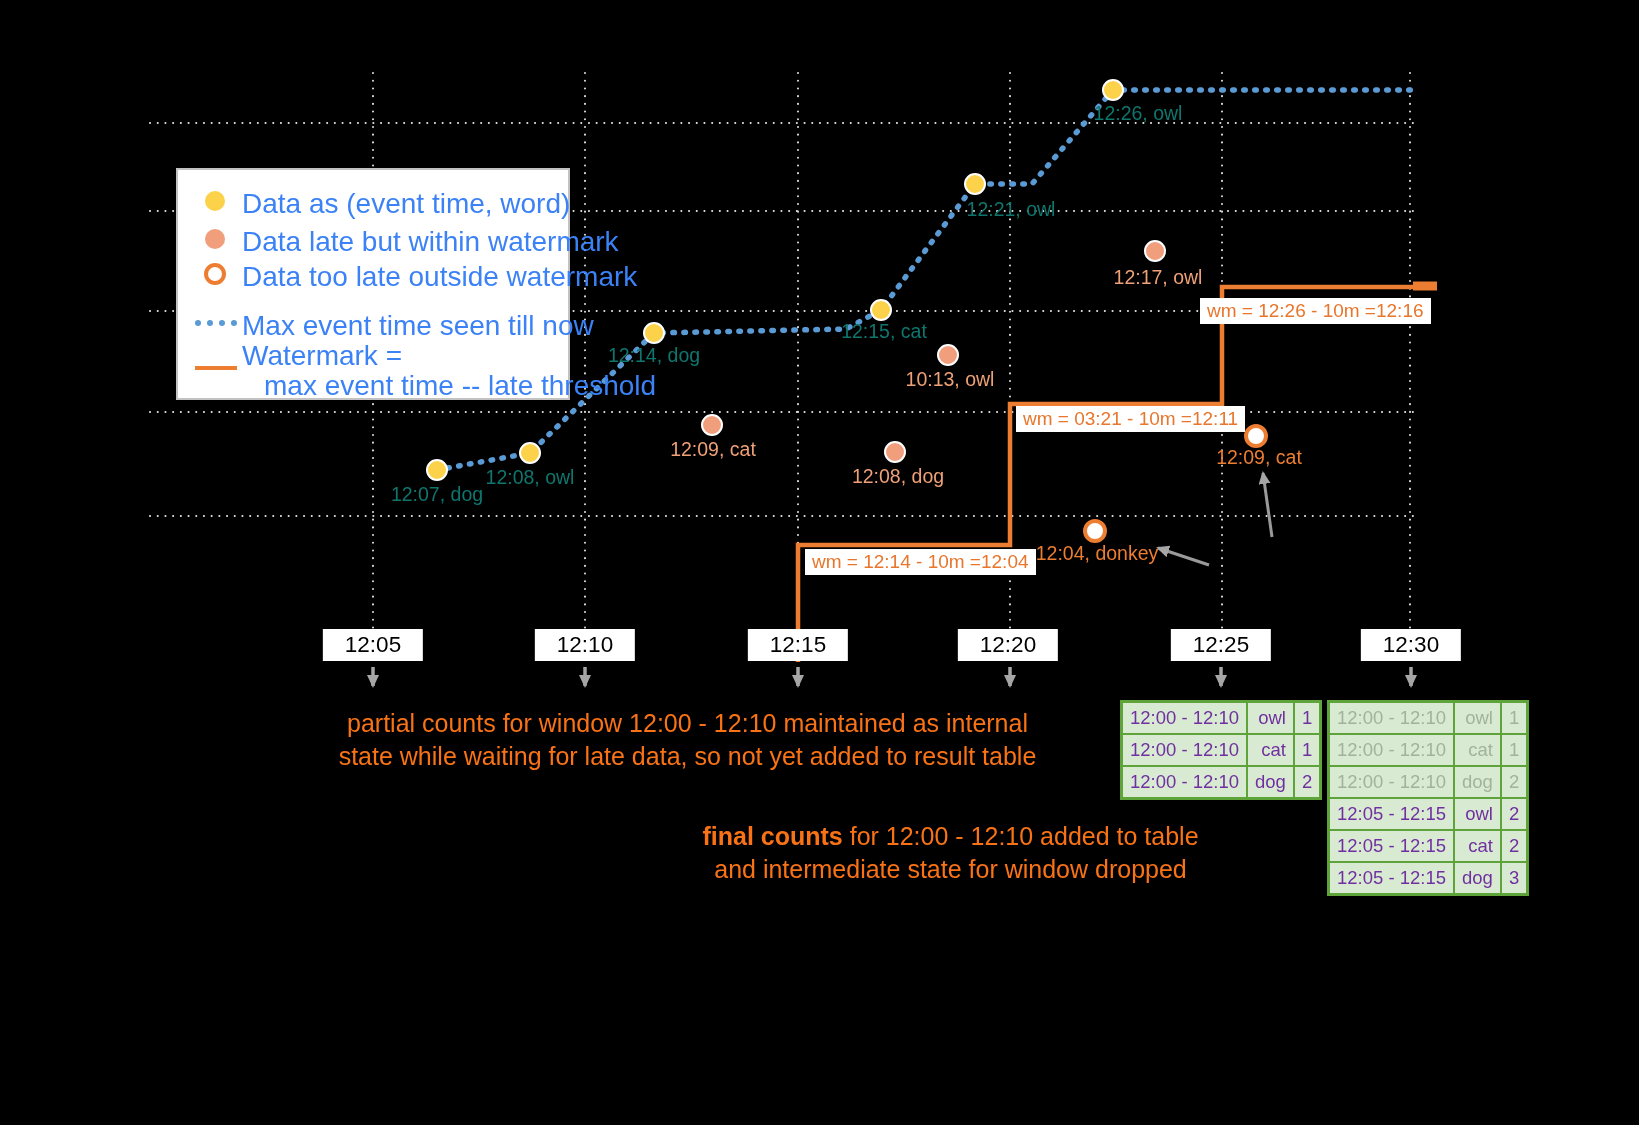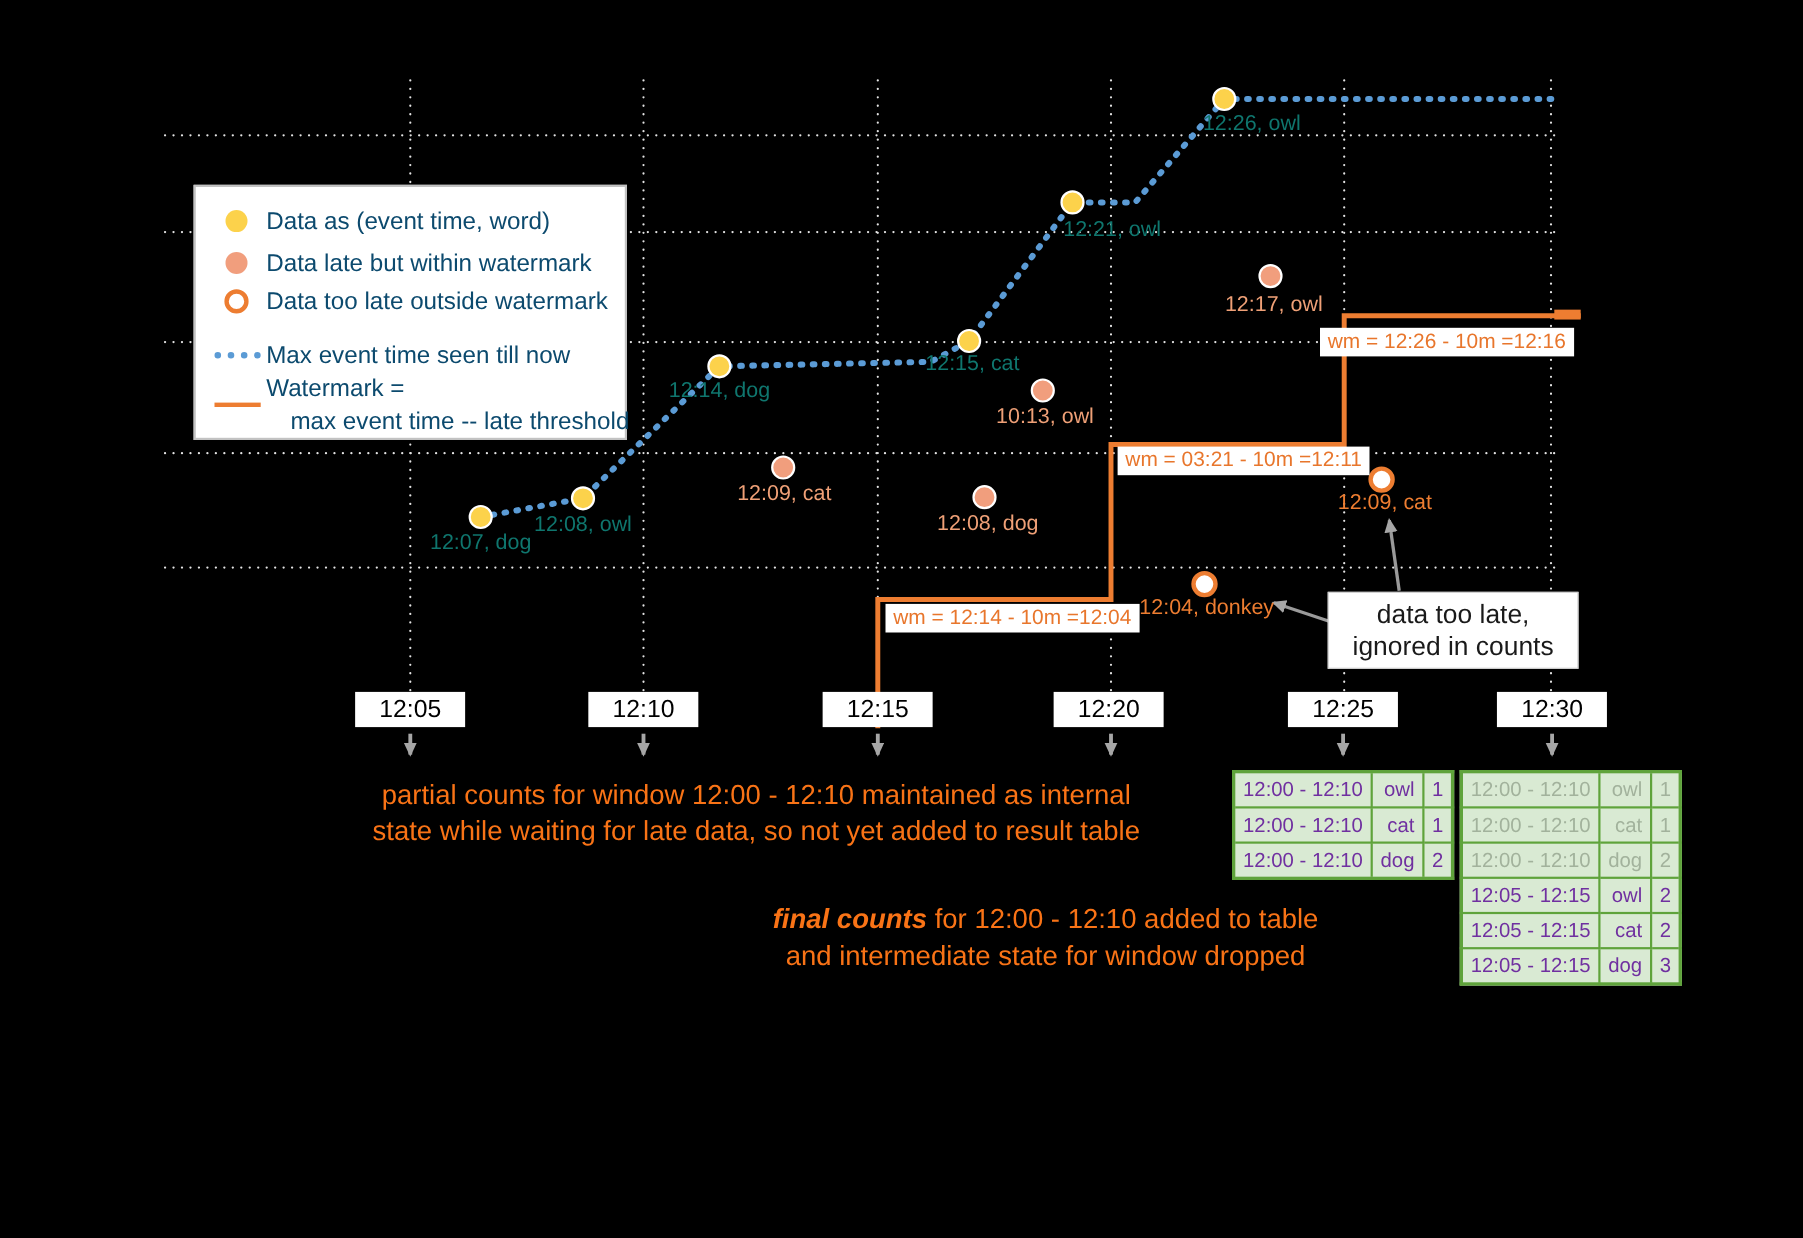--- a/index.html
+++ b/index.html
@@ -22,26 +22,26 @@
         color:#000;font-size:22.5px;padding:3px 22px;white-space:nowrap}
 
   .wm{position:absolute;background:#fff;color:#e8762c;font-size:19px;
       padding:2px 7px;white-space:nowrap}
 
   .legend{position:absolute;left:176px;top:168px;width:394px;height:232px;
           background:#fff;border:2px solid #c2c2c2;box-sizing:border-box}
   .lg-dot{position:absolute;width:20px;height:20px;border-radius:50%}
   .lg-ring{position:absolute;width:22px;height:22px;border-radius:50%;background:#fff;
            border:4px solid #ed7d31;box-sizing:border-box}
-  .lg-text{position:absolute;font-size:22px;color:#0c4a6e;white-space:nowrap}
+  .lg-text{position:absolute;font-size:28px;color:#3b82f6;white-space:nowrap}
   .lg-dotted{position:absolute;width:42px;height:0;border-top:6px dotted #5b9bd5}
   .lg-solid{position:absolute;width:42px;height:0;border-top:4px solid #ed7d31}
 
   .rednote{position:absolute;color:#f97316;font-size:25px;line-height:33px;text-align:center}
-  .fc{font-weight:700;font-style:italic}
+  .fc{font-weight:700;}
 
   .callout{position:absolute;left:1207px;top:538px;width:228px;background:#fff;
            border:1px solid #ccc;box-sizing:border-box;color:#1a1a1a;font-size:24px;
            line-height:29px;text-align:center;padding:5px 0}
 
   .rtable{position:absolute;border-collapse:collapse;background:#d9ead3;
           color:#7030a0;font-size:18.5px;border:3px solid #5fa33b}
   .rtable td{border:2.5px solid #5fa33b;padding:4px 7px;text-align:right;white-space:nowrap}
   .rtable tr.faded td{color:#a2b29c}
 </style>
@@ -153,24 +153,20 @@
   <div class="rednote" style="left:310px;top:707px;width:755px">
     <div>partial counts for window 12:00 - 12:10 maintained as internal</div>
     <div>state while waiting for late data, so not yet added  to result table</div>
   </div>
 
   <div class="rednote" style="left:698px;top:820px;width:505px">
     <div><span class="fc">final counts</span><span> for 12:00 - 12:10 added to table</span></div>
     <div>and intermediate state for window dropped</div>
   </div>
 
-  <div class="callout">
-    <div>data too late,</div>
-    <div>ignored in counts</div>
-  </div>
 
   <table class="rtable" style="left:1120px;top:700px">
     <tbody>
         <tr>
       <td>12:00 - 12:10</td>
       <td>owl</td>
       <td>1</td>
     </tr>
     <tr>
       <td>12:00 - 12:10</td>

